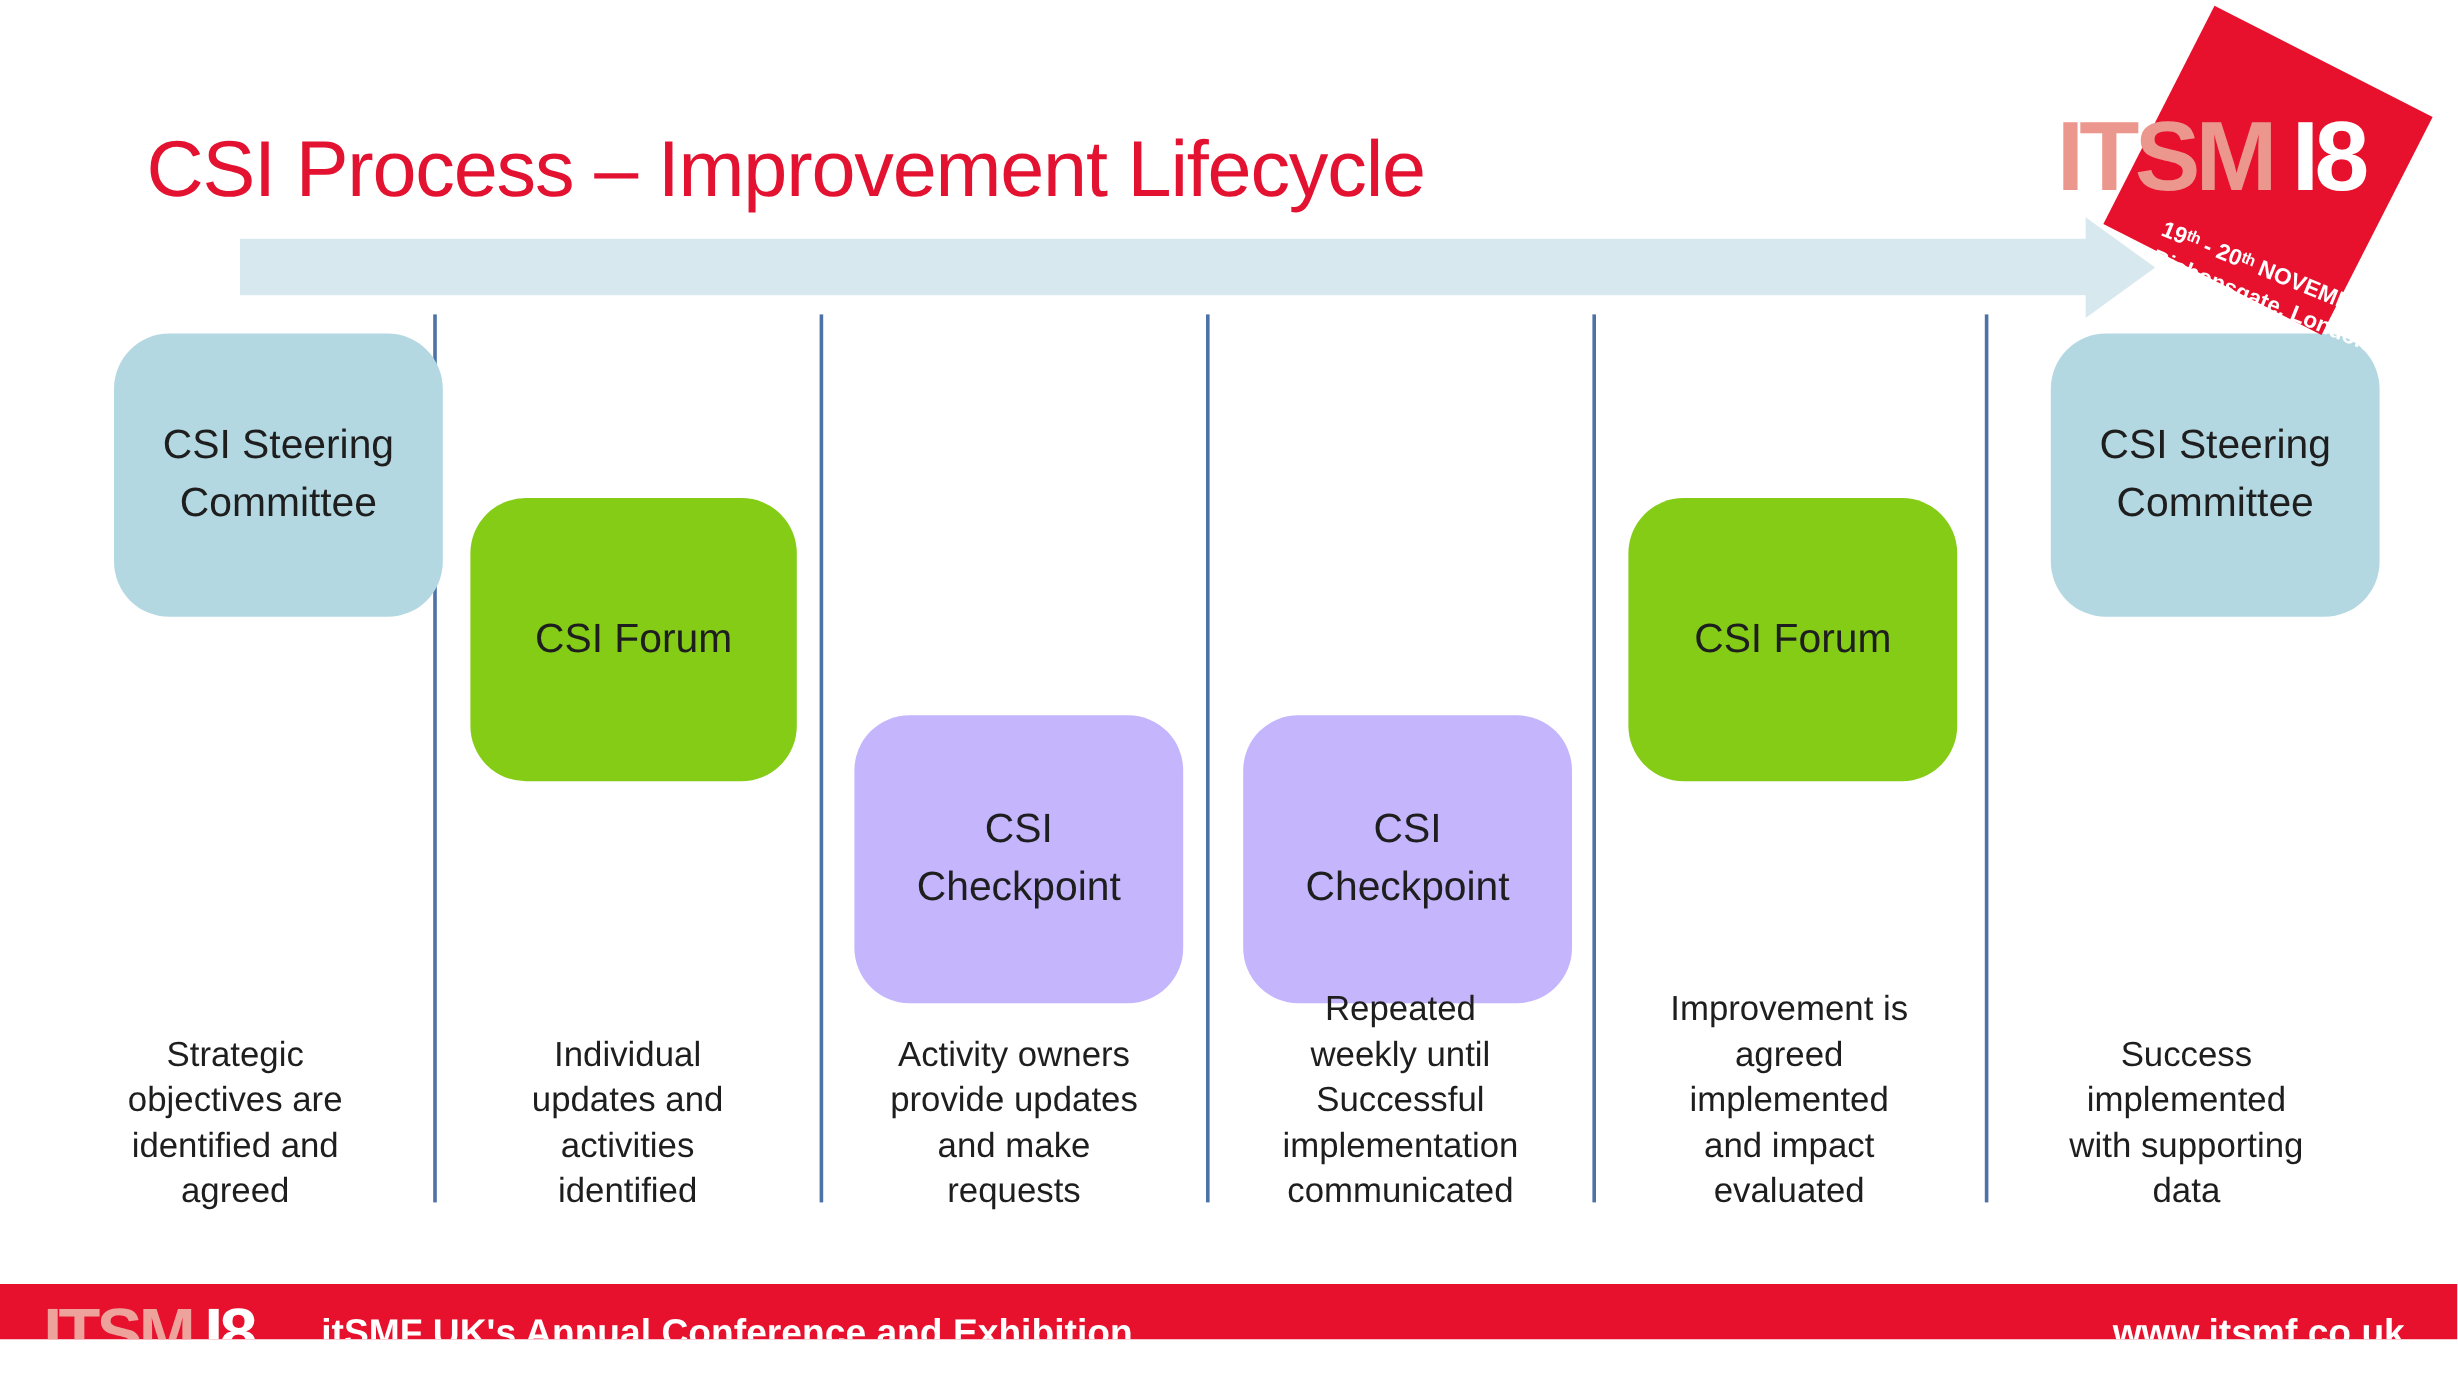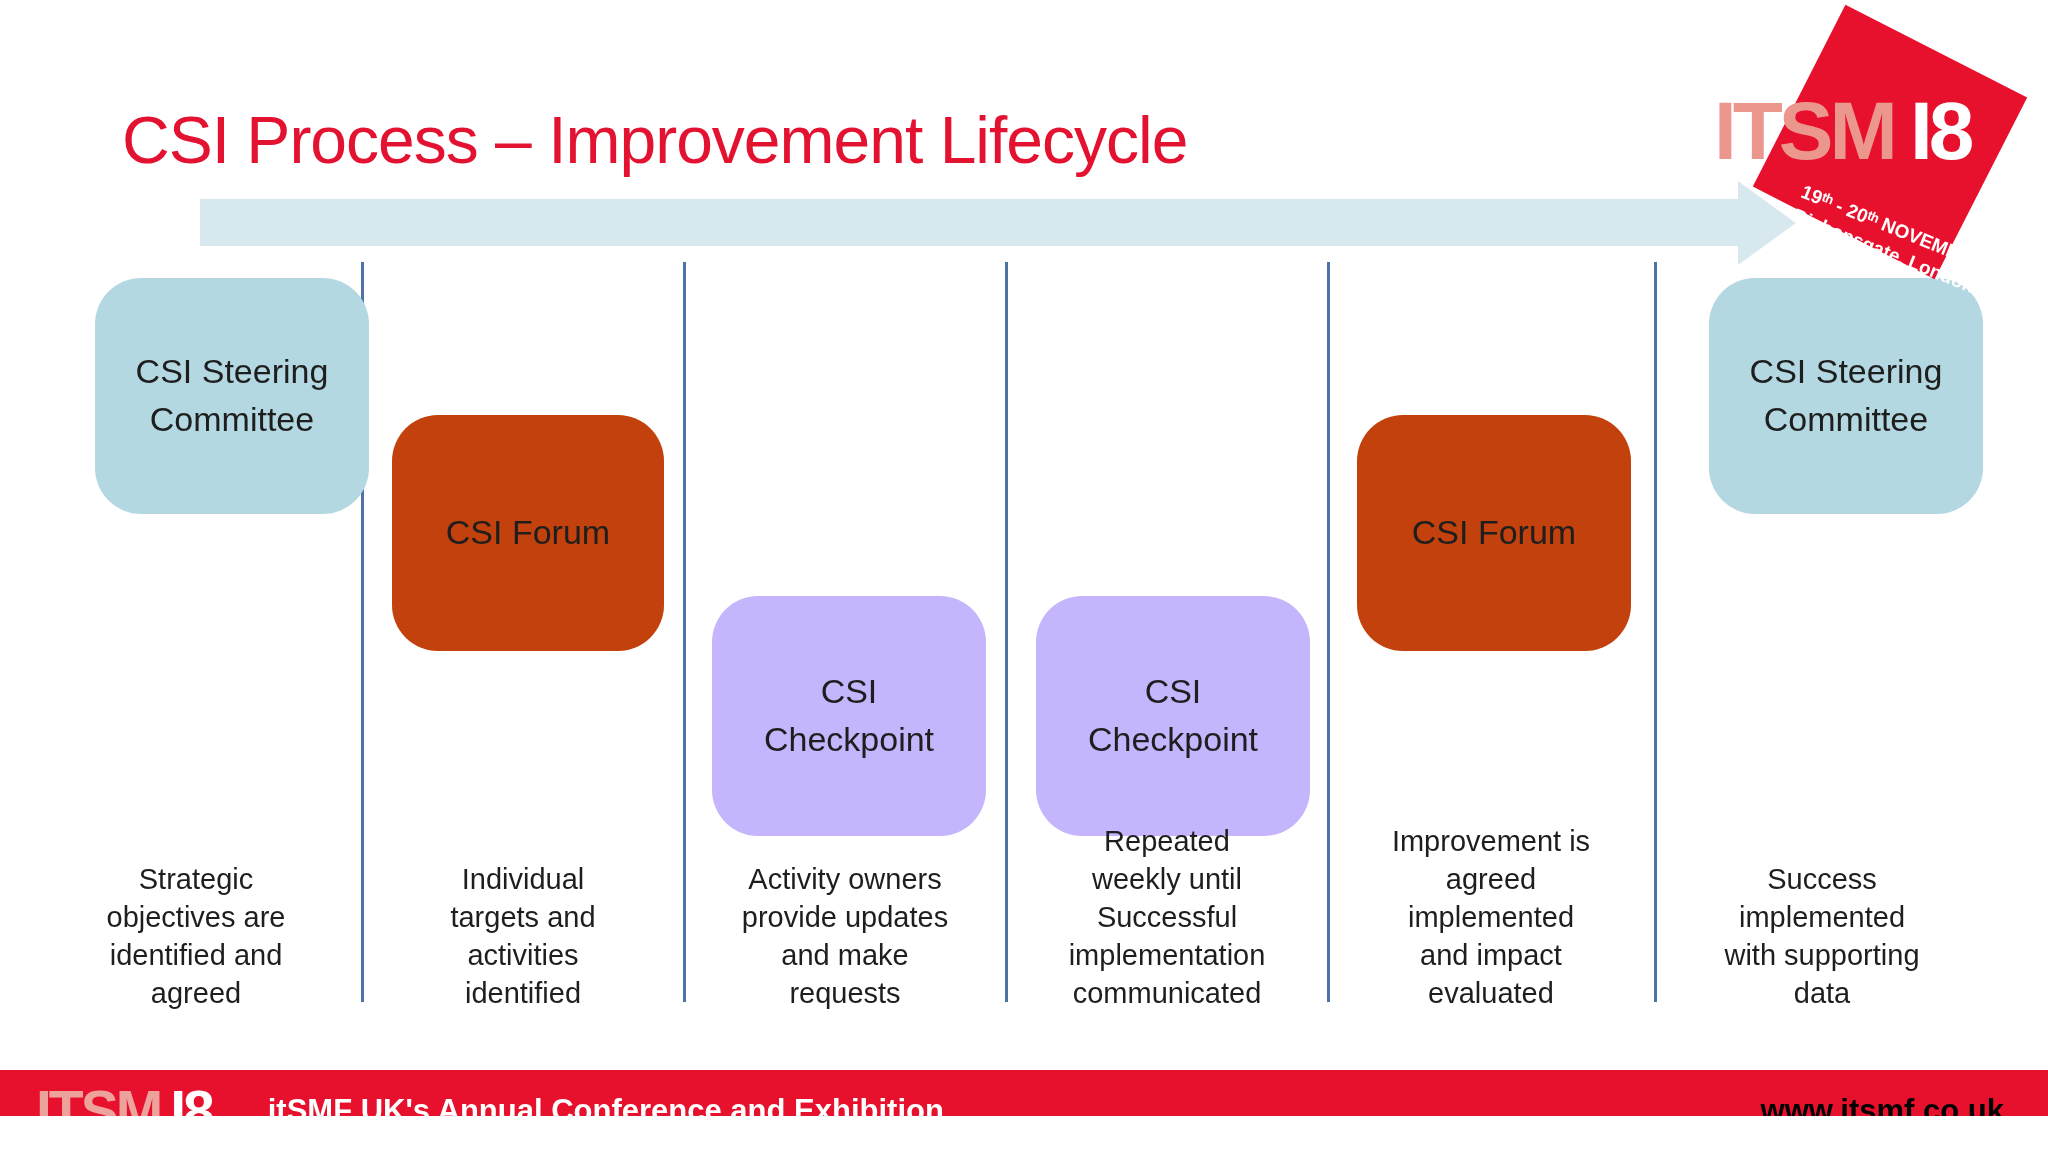--- a/index.html
+++ b/index.html
@@ -19,21 +19,21 @@
 
   
   .divider{position:absolute;top:262px;height:740px;width:3px;background:#4d72a7;}
   .dv1{left:361px}.dv2{left:683px}.dv3{left:1005px}.dv4{left:1327px}.dv5{left:1654px}
 
   
   .stage-box{position:absolute;border-radius:46px;display:flex;align-items:center;
              justify-content:center;text-align:center;font-size:34px;line-height:1.4;
              color:#1e1e1e;white-space:pre-line;z-index:2;}
   .box-blue{background:#b4d8e2;margin-left:26px;}
-  .box-pink{background:#c2410c;text-align:right;}
+  .box-pink{background:#84cc16;text-align:right;}
   .box-green{background:#c4b5fd;}
   .b1{left:69px;top:278px;width:274px;height:236px;}
   .b2{left:392px;top:415px;width:272px;height:236px;}
   .b3{left:712px;top:596px;width:274px;height:240px;}
   .b4{left:1036px;top:596px;width:274px;height:240px;}
   .b5{left:1357px;top:415px;width:274px;height:236px;}
   .b6{left:1683px;top:278px;width:274px;height:236px;}
 
   
   .stage-desc{position:absolute;bottom:104px;width:330px;text-align:center;
@@ -52,21 +52,21 @@
              transform-origin:0 0;color:#ffffff;font-weight:bold;font-size:19px;
              line-height:25px;text-align:center;white-space:nowrap;}
 
   
   .footer{position:absolute;left:0;top:1070px;width:2048px;height:82px;background:#e8112d;
           display:flex;align-items:center;padding:0 44px 0 36px;box-sizing:border-box;z-index:4;}
   .f-logo{font-weight:bold;font-size:57px;letter-spacing:-3px;white-space:nowrap;line-height:1;}
   .f-itsm{color:#eda29b;}
   .f-year{color:#ffffff;margin-left:10px;}
   .f-tagline{margin-left:56px;color:#ffffff;font-weight:bold;font-size:31px;white-space:nowrap;}
-  .f-url{margin-left:auto;color:#000000;font-weight:bold;font-size:31px;white-space:nowrap;}
+  .f-url{margin-left:auto;color:#ffffff;font-weight:bold;font-size:31px;white-space:nowrap;}
 </style>
 </head>
 <body>
 
 <div class="slide">
 
   <h1 class="title">CSI Process – Improvement Lifecycle</h1>
 
   <div class="arrow-body"></div>
   <div class="arrow-head"></div>
@@ -98,21 +98,21 @@
   <div class="stage-box box-blue b6">
     <span>CSI Steering
 Committee</span>
   </div>
 
   <div class="stage-desc d1">Strategic
 objectives are
 identified and
 agreed</div>
   <div class="stage-desc d2">Individual
-targets and
+updates and
 activities
 identified</div>
   <div class="stage-desc d3">Activity owners
 provide updates
 and make
 requests</div>
   <div class="stage-desc d4">Repeated
 weekly until
 Successful
 implementation

